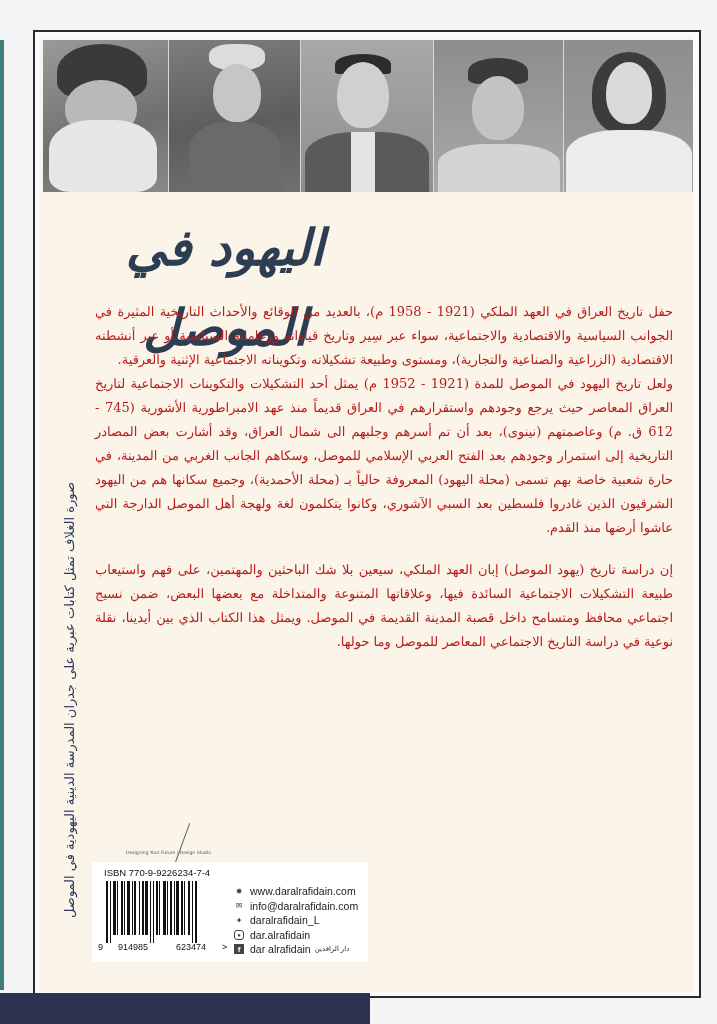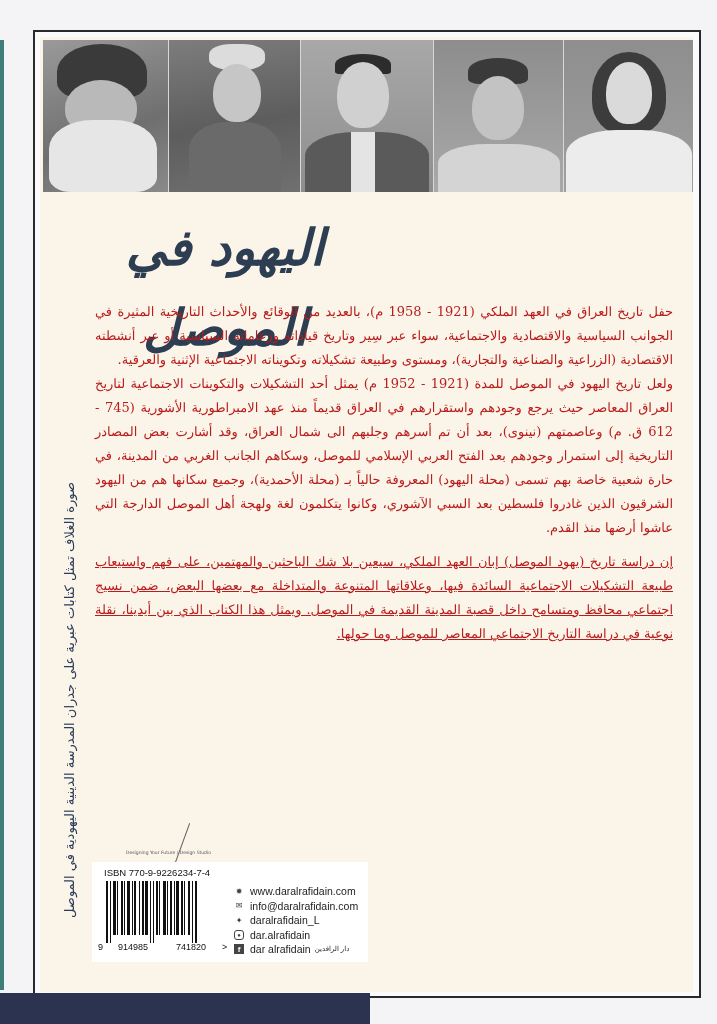--- a/index.html
+++ b/index.html
@@ -8,21 +8,21 @@
   .frame{position:absolute;left:33px;top:30px;width:668px;height:968px;border:2px solid #2a2a2e;background:#fbfbfd;box-sizing:border-box;}
   .cream{position:absolute;left:40px;top:37px;width:653px;height:955px;background:#fbf5e9;}
   .photos{position:absolute;left:43px;top:40px;width:650px;height:152px;display:flex;}
   .photo{height:152px;position:relative;overflow:hidden;border-right:1px solid #d8d8d8;}
   .photo .bg{position:absolute;inset:0;}
   .head{position:absolute;border-radius:50% 50% 45% 45%;}
   .body-shape{position:absolute;border-radius:40% 40% 0 0;}
   .title{position:absolute;left:100px;top:208px;width:250px;height:80px;direction:rtl;text-align:center;font-family:"DejaVu Serif",serif;font-size:50px;font-weight:bold;font-style:italic;color:#2d3e52;line-height:80px;}
   .text-block{position:absolute;left:95px;top:300px;width:578px;direction:rtl;text-align:justify;font-family:"DejaVu Serif",serif;font-size:13px;line-height:24px;color:#b91c1c;}
   .text-block p{margin:0;}
-  .text-block p.gap{margin-top:10px;text-decoration:underline;}
+  .text-block p.gap{margin-top:18px;}
   .side-caption{position:absolute;left:62px;top:918px;transform-origin:0 0;transform:rotate(-90deg);white-space:nowrap;direction:rtl;font-family:"DejaVu Sans",sans-serif;font-size:13px;color:#2b3b58;width:480px;text-align:left;}
   .logo{position:absolute;left:116px;top:822px;width:100px;height:40px;}
   .logo-mark{position:absolute;left:6px;top:6px;font-family:"DejaVu Sans",sans-serif;font-weight:bold;font-size:16px;color:#2e3250;letter-spacing:-1px;margin-top:32px;}
   .logo-tag{position:absolute;left:10px;top:28px;font-family:"DejaVu Sans",sans-serif;font-size:4.5px;color:#555;white-space:nowrap;}
   .logo-slash{position:absolute;left:66px;top:0;width:1px;height:42px;background:#666;transform:rotate(20deg);}
   .pub-box{position:absolute;left:92px;top:862px;width:276px;height:100px;background:#ffffff;}
   .isbn{position:absolute;left:12px;top:5px;font-family:"Liberation Sans",sans-serif;font-size:9.5px;color:#111;}
   .barcode{position:absolute;left:14px;top:19px;width:116px;height:62px;display:flex;align-items:flex-start;}
   .bar{background:#111;height:62px;}
   .bar.short{height:54px;}
@@ -115,21 +115,21 @@
       <div class="bar short" style="width:1px;margin-right:1px"></div>
     <div class="bar short" style="width:3px;margin-right:2px"></div>
       <div class="bar short" style="width:2px;margin-right:1px"></div>
     <div class="bar short" style="width:1px;margin-right:3px"></div>
       <div class="bar short" style="width:2px;margin-right:2px"></div>
     <div class="bar" style="width:1px;margin-right:2px"></div>
       <div class="bar" style="width:2px;margin-right:0"></div>
   </div>
   <span class="bc-num" style="left:6px">9</span>
   <span class="bc-num" style="left:26px">914985</span>
-  <span class="bc-num" style="left:84px">741820</span>
+  <span class="bc-num" style="left:84px">623474</span>
   <span class="bc-num" style="left:130px">&gt;</span>
 
   <div class="contacts">
     <div class="contact">
       <span class="ic">✹</span>
       <span>www.daralrafidain.com</span>
     </div>
     <div class="contact">
       <span class="ic">✉</span>
       <span>info@daralrafidain.com</span>

